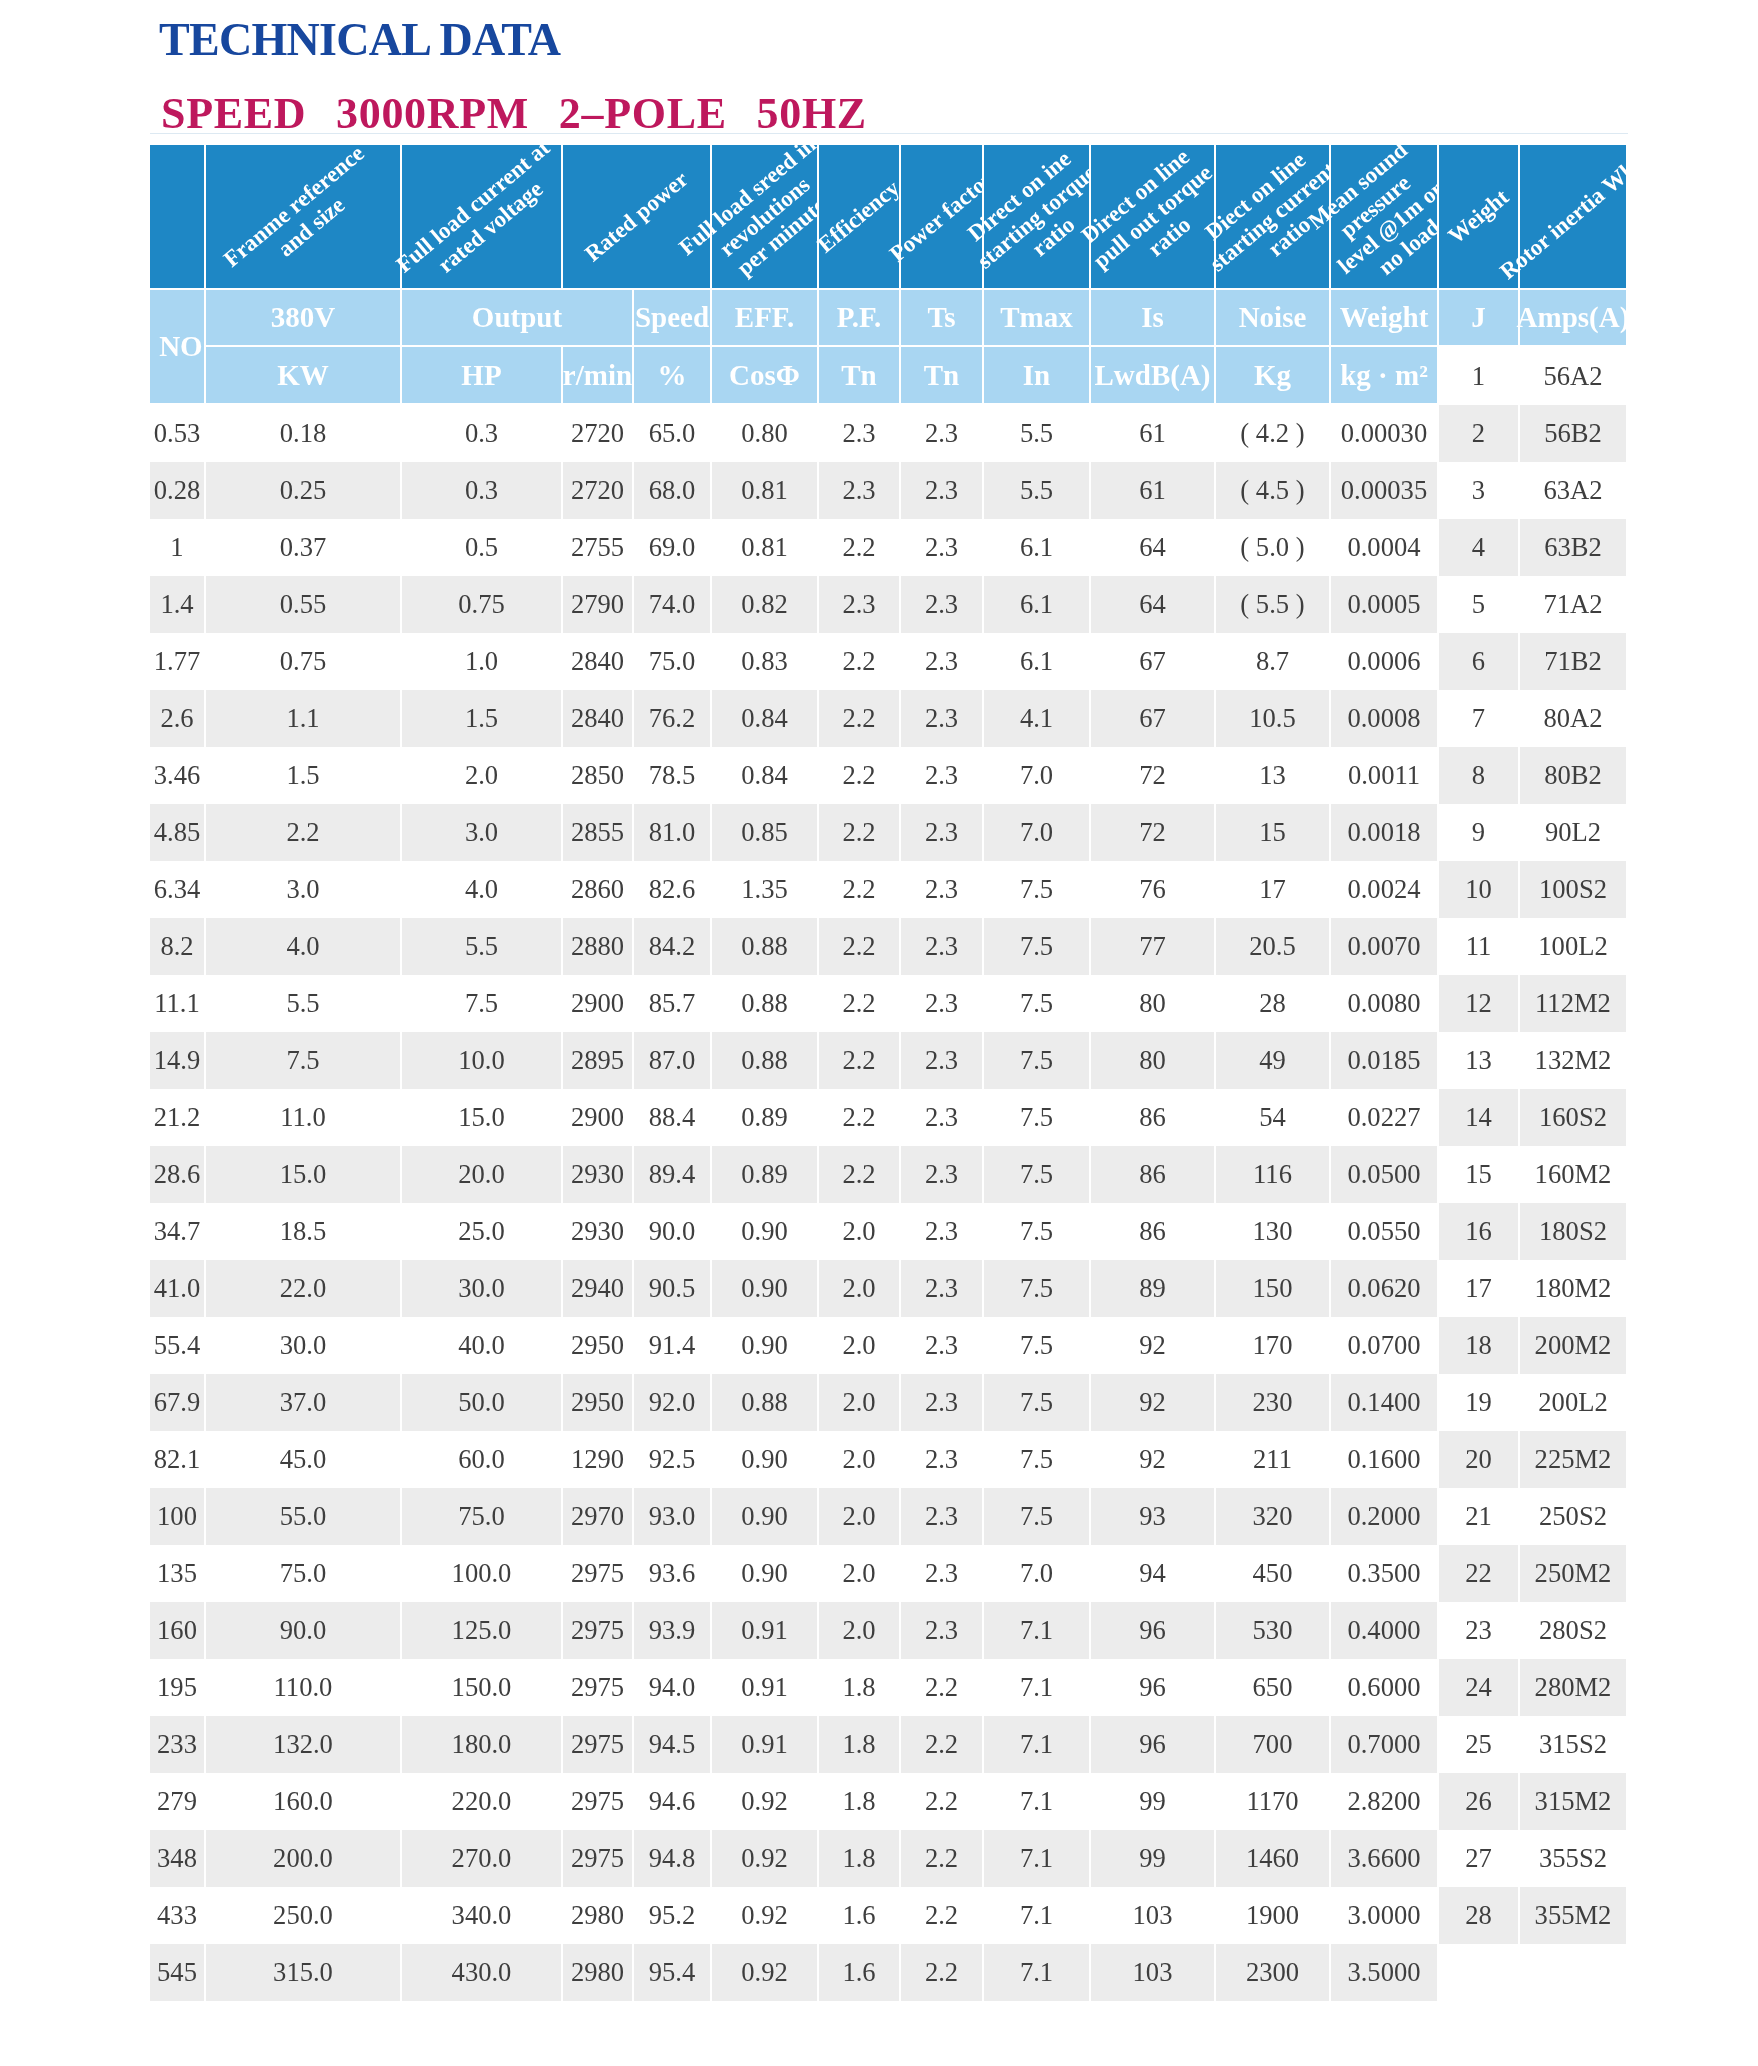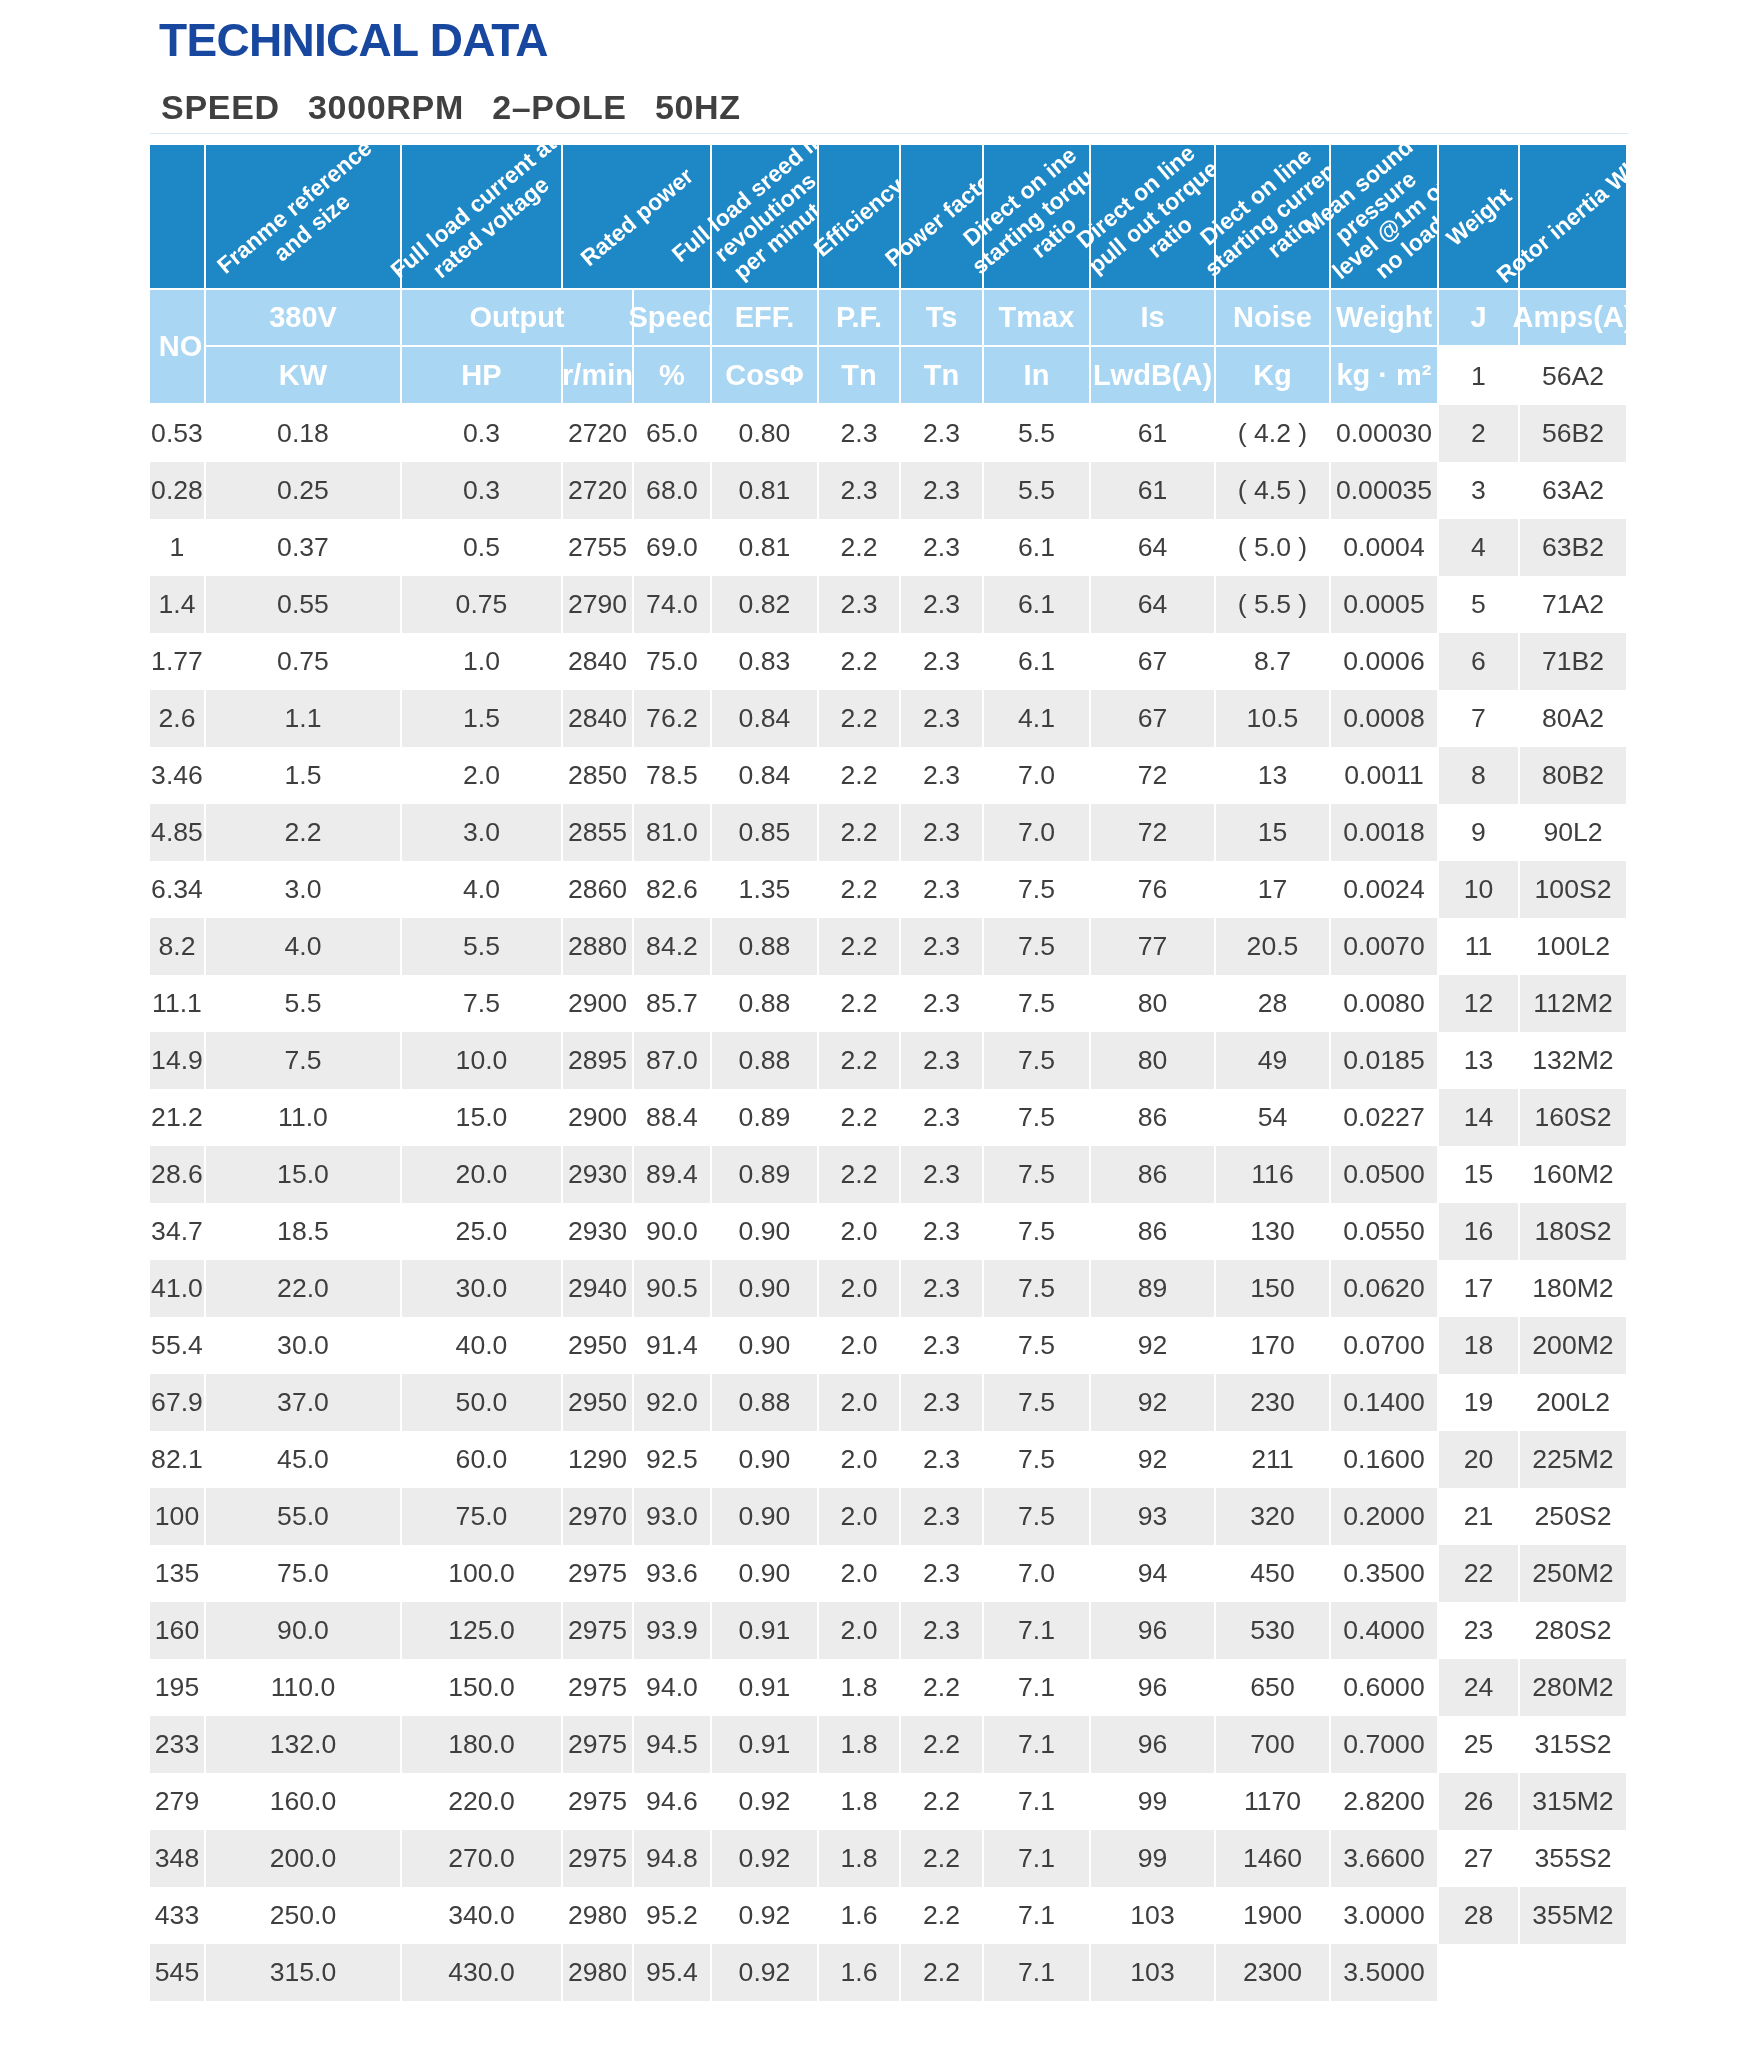--- a/index.html
+++ b/index.html
@@ -1,21 +1,21 @@
 <!DOCTYPE html>
 <html style="font-size:11.2px"><head>
 <meta charset="utf-8">
 <style>
   html,body{margin:0;padding:0;background:#ffffff;}
   .page{position:relative;width:1758px;height:2066px;background:#ffffff;overflow:hidden;
-        font-family:Liberation Sans, sans-serif;}
+        font-family:Liberation Serif, serif;}
   .title{position:absolute;left:159px;top:12.6px;font-size:46px;font-weight:800;
          letter-spacing:-0.7px;color:#17479e;}
-  .subtitle{position:absolute;left:161px;top:88px;font-size:34px;font-weight:700;
-            letter-spacing:0.7px;word-spacing:18px;color:#404040;}
+  .subtitle{position:absolute;left:161px;top:88px;font-size:44px;font-weight:700;
+            letter-spacing:0.7px;word-spacing:18px;color:#be185d;}
   .top-rule{position:absolute;left:150px;top:133px;width:1478px;height:1.4px;background:#dde9f2;}
 
   .grid{position:absolute;left:150px;top:145px;width:1478px;display:grid;
         grid-template-columns:56px 196px 161px 71px 78px 107px 82px 83px 107px 125px 115px 108px 81px 108px;
         grid-template-rows:145px 57px 58px repeat(28,57px);
         background:#ffffff;}
   .grid > div{box-sizing:border-box;}
 
   
   .hd{position:relative;background:#1e87c5;border-right:2.1px solid #fff;border-bottom:2.1px solid #fff;overflow:visible;}

